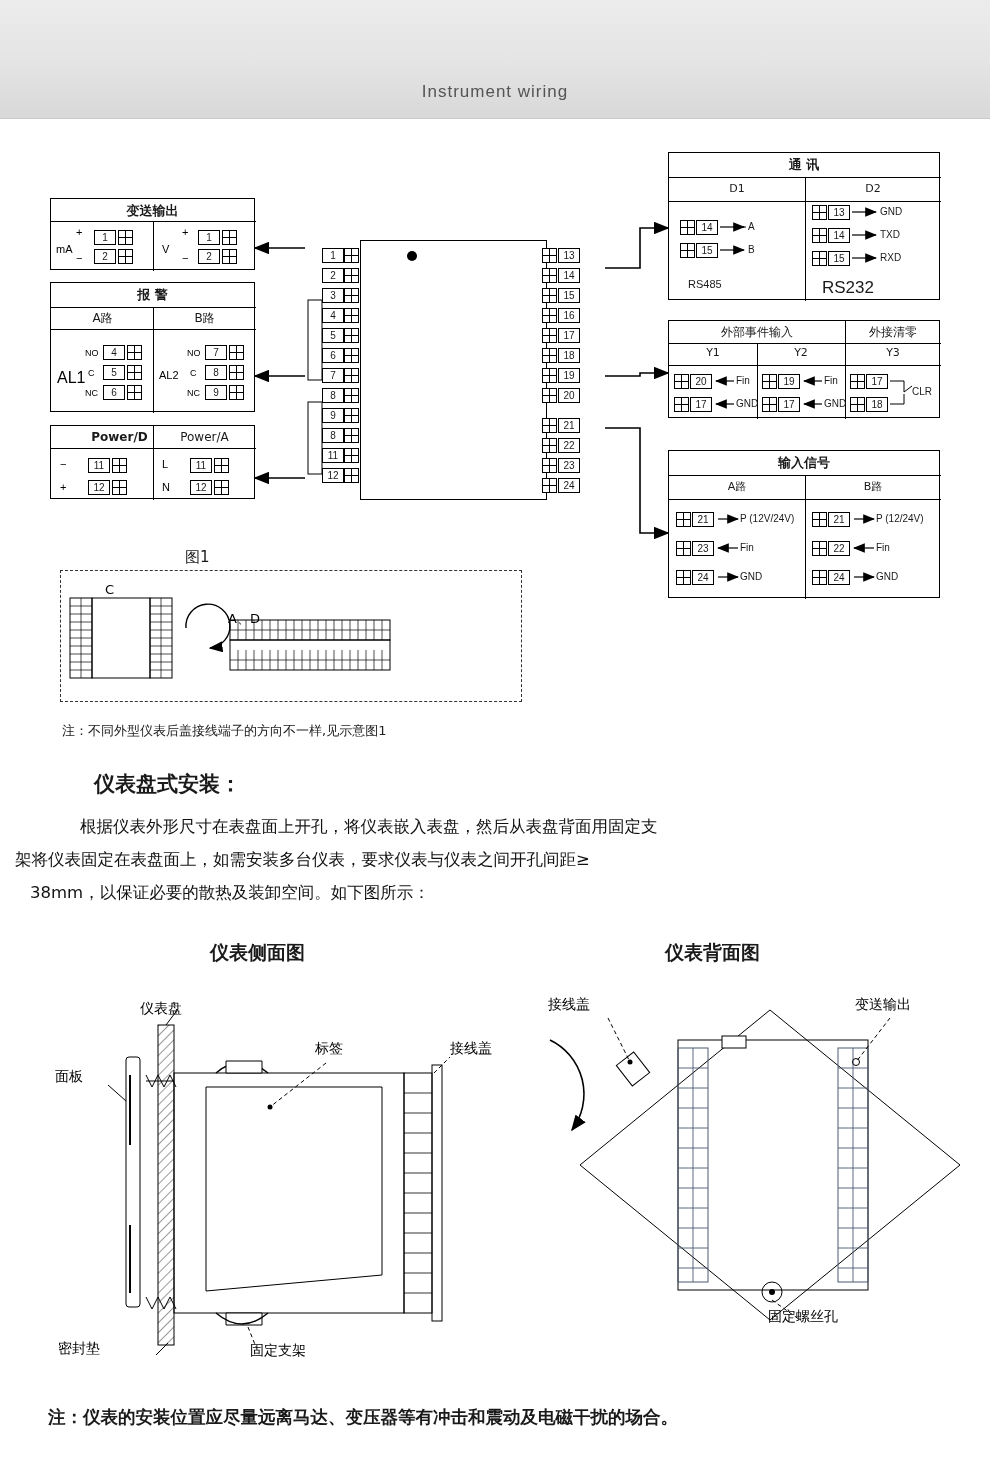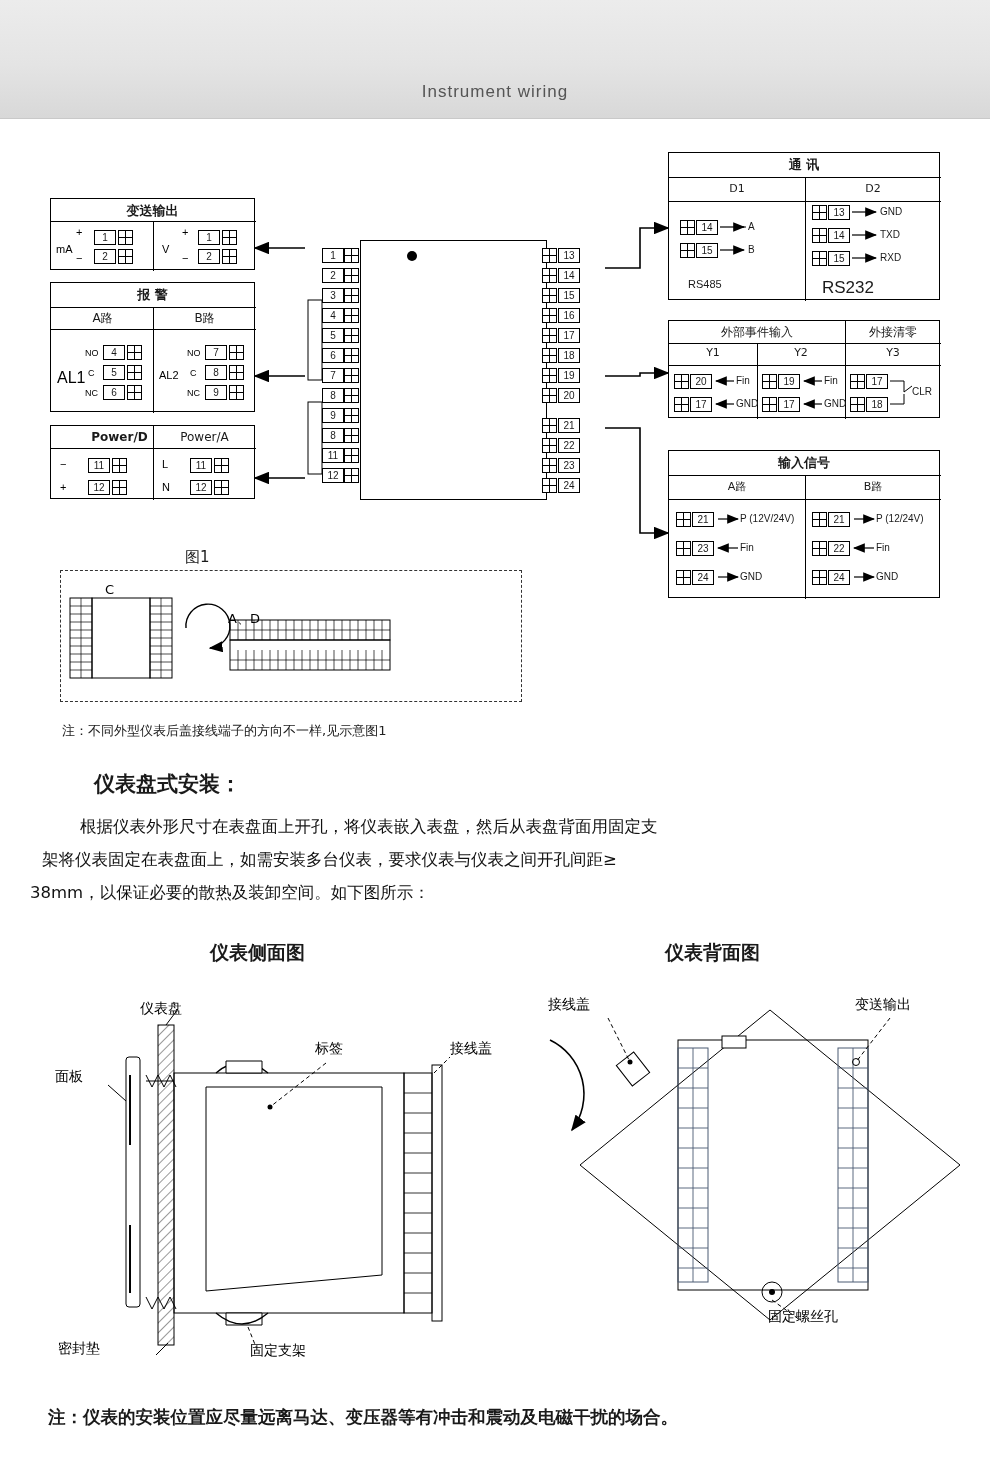--- a/index.html
+++ b/index.html
@@ -392,21 +392,21 @@
       <line x1="314" y1="80" x2="314" y2="100"></line>
     <line x1="322" y1="80" x2="322" y2="100"></line>
     <line x1="170" y1="90" x2="330" y2="90"></line>
   </g>
 </svg>
 
 <div class="note" style="left:62px;top:722px;">注：不同外型仪表后盖接线端子的方向不一样,见示意图1</div>
 
 <div class="sec-h" style="left:46px;top:770px;margin-left:48px;">仪表盘式安装：</div>
 <div class="para" style="left:80px;top:812px;">根据仪表外形尺寸在表盘面上开孔，将仪表嵌入表盘，然后从表盘背面用固定支</div>
-<div class="para" style="left:42px;top:845px;">架将仪表固定在表盘面上，如需安装多台仪表，要求仪表与仪表之间开孔间距≥</div>
+<div class="para" style="left:15px;top:845px;">架将仪表固定在表盘面上，如需安装多台仪表，要求仪表与仪表之间开孔间距≥</div>
 <div class="para" style="left:30px;top:878px;">38mm，以保证必要的散热及装卸空间。如下图所示：</div>
 
 <div class="cap" style="left:210px;top:940px;">仪表侧面图</div>
 <div class="cap" style="left:665px;top:940px;">仪表背面图</div>
 
 <svg width="480" height="380" style="left:30px;top:995px;">
 
   <defs>
     <pattern id="hatch" width="7" height="7" patternTransform="rotate(45)" patternUnits="userSpaceOnUse">
       <line x1="0" y1="0" x2="0" y2="7" stroke="#333" stroke-width="1"></line>

